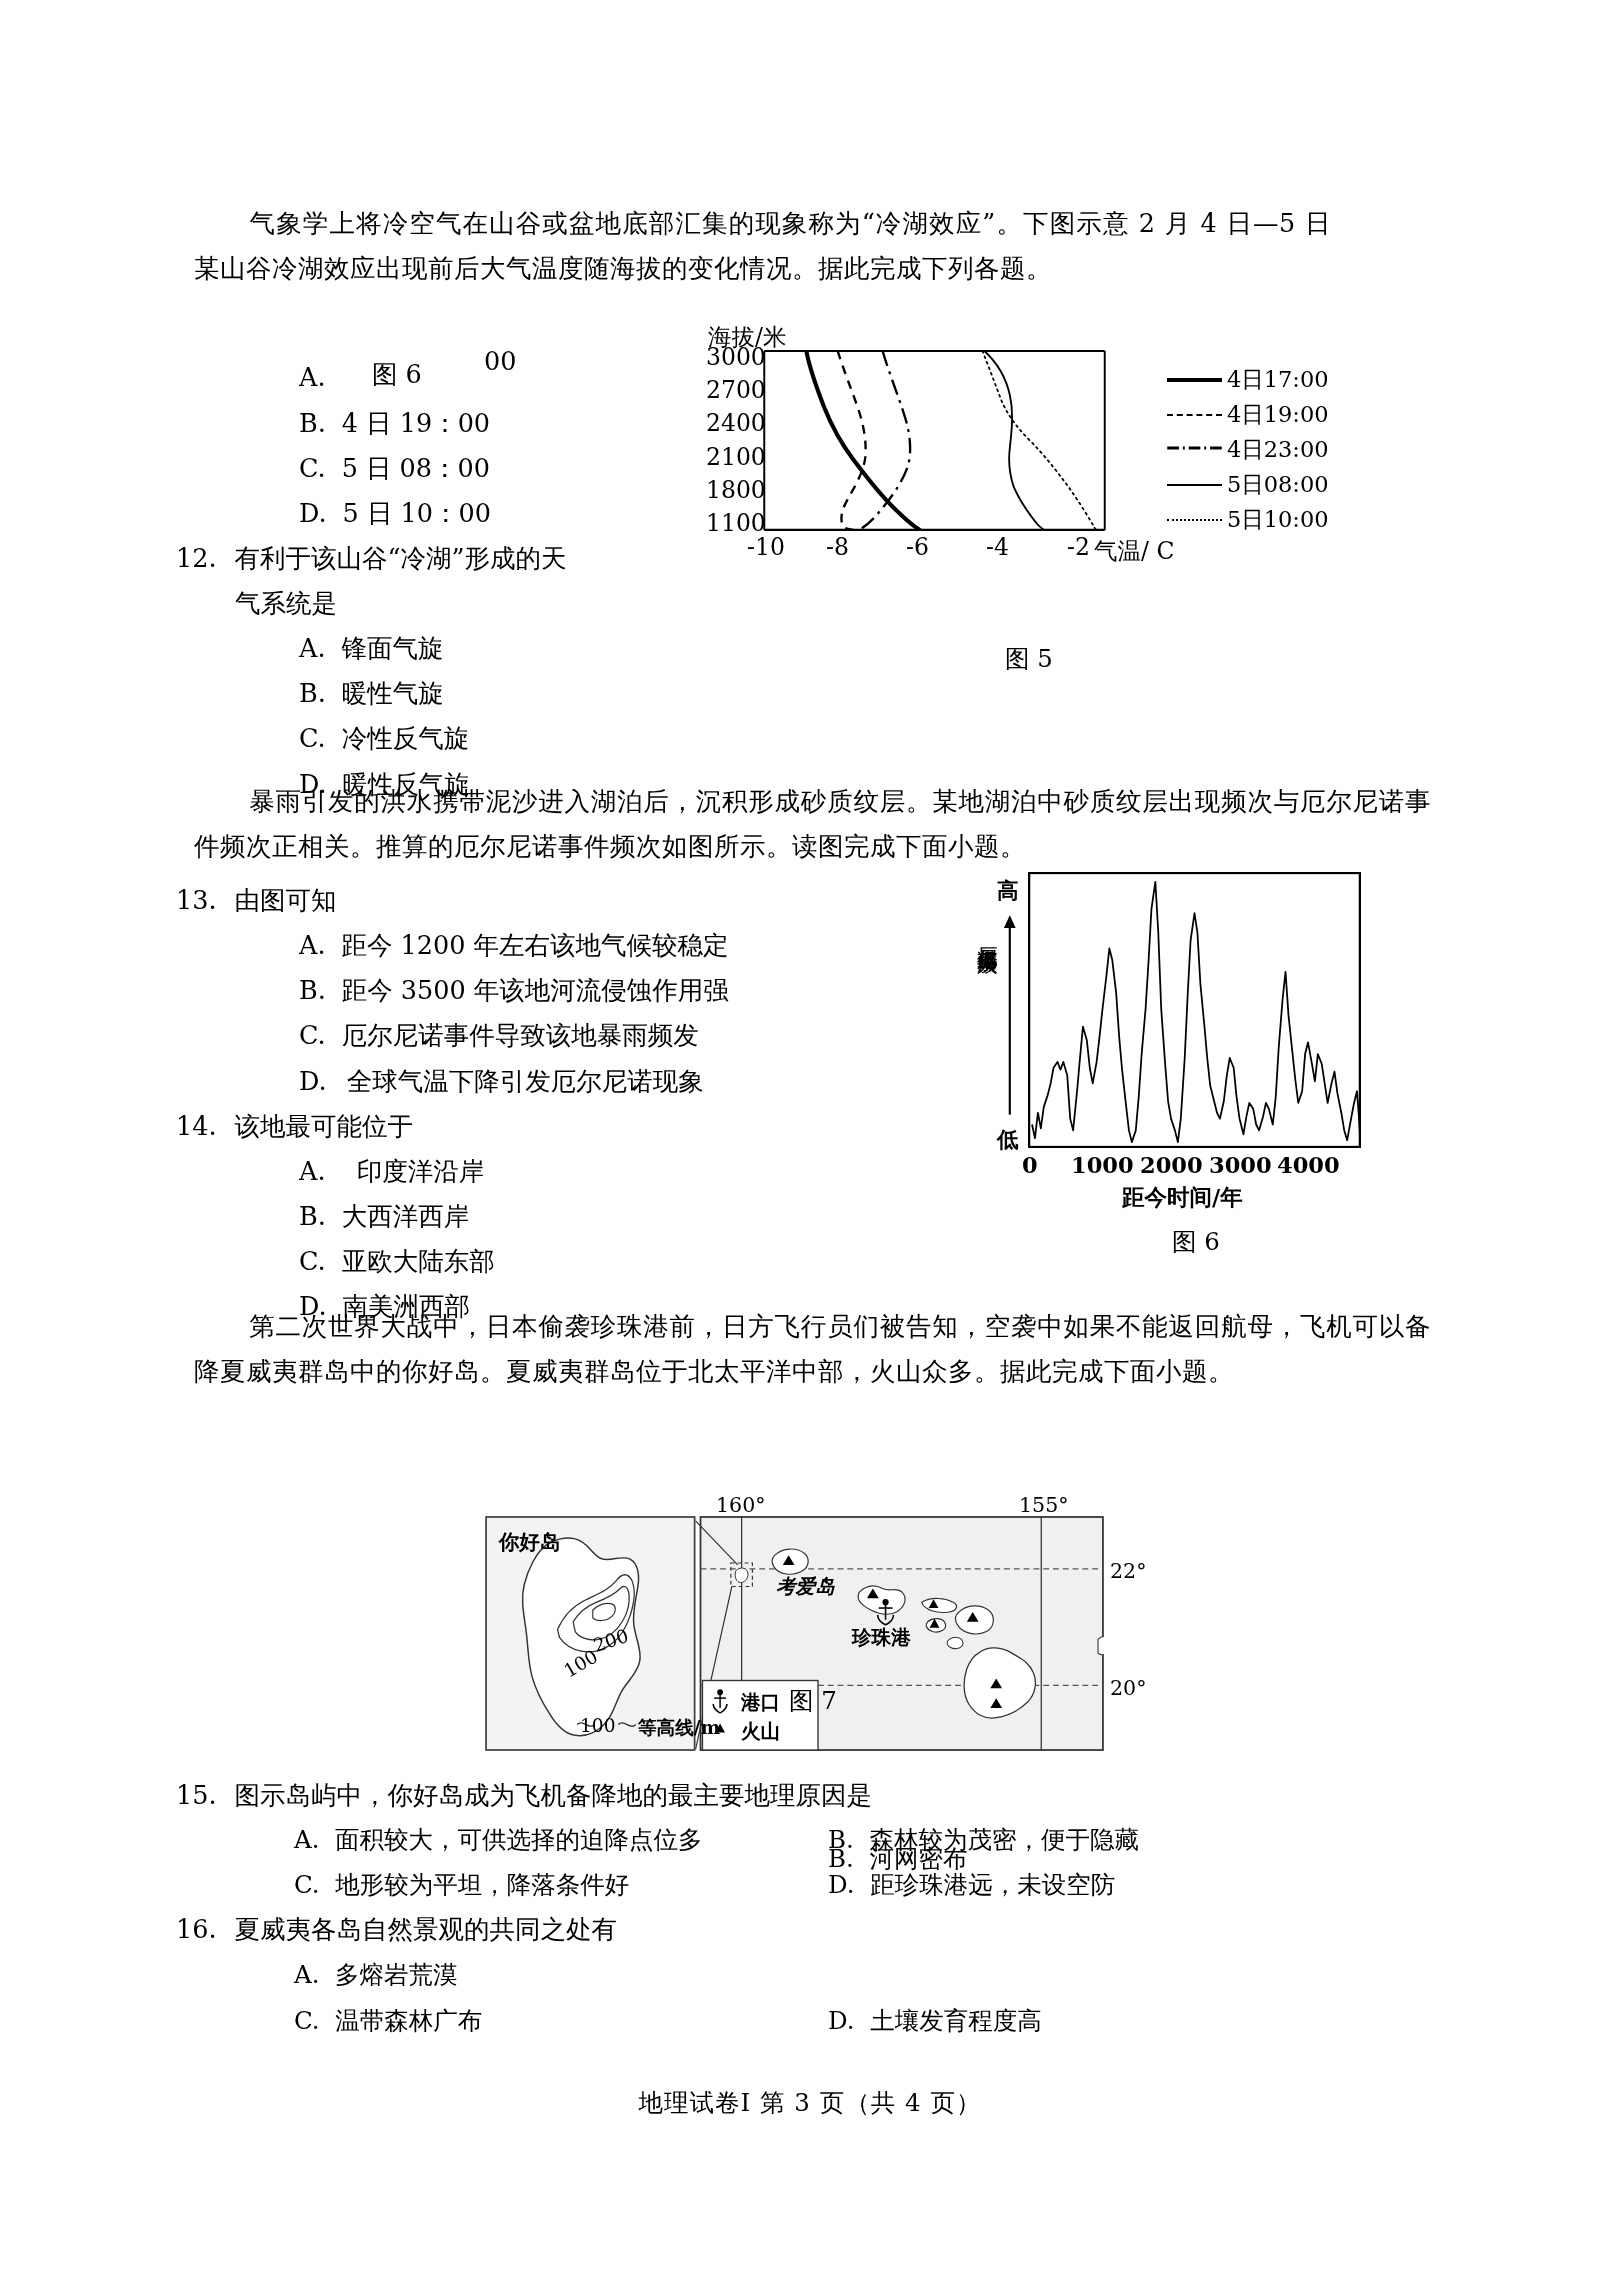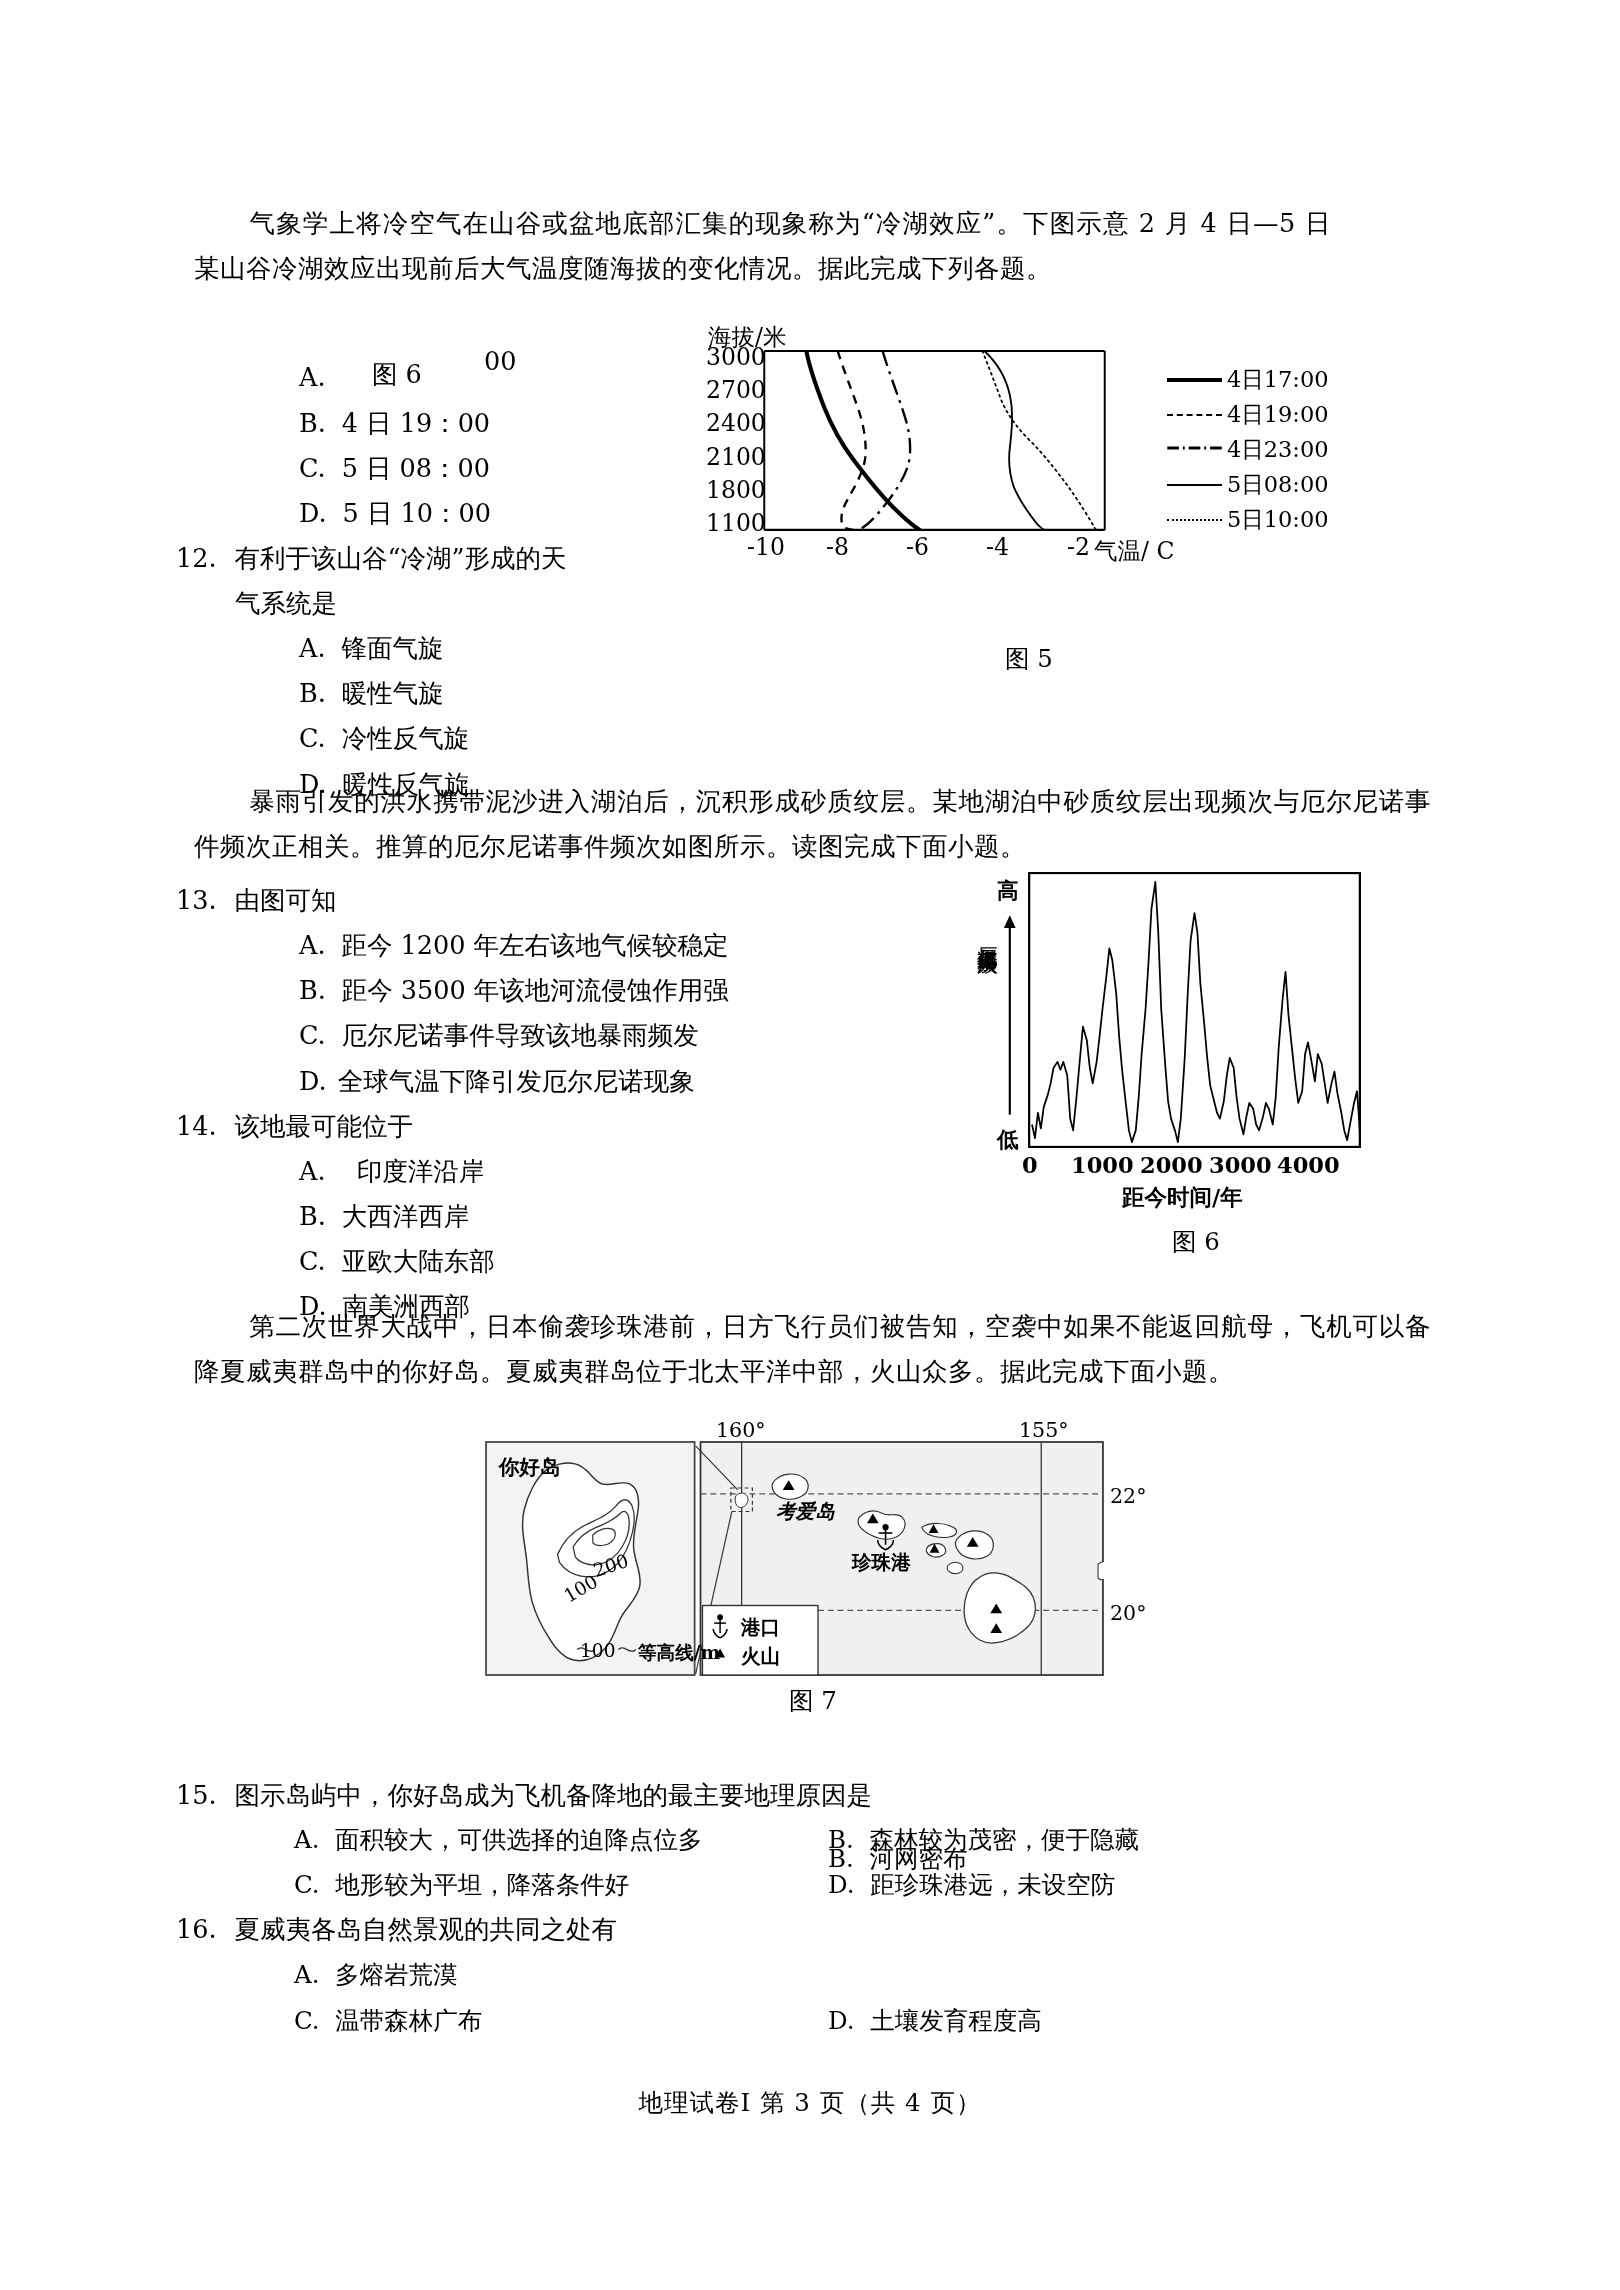--- a/index.html
+++ b/index.html
@@ -229,21 +229,21 @@
   <div class="opt" style="left:299px; top:969px;">
     <span>B.</span>
     <span style="margin-left:7.8px;">距今 3500 年该地河流侵蚀作用强</span>
   </div>
   <div class="opt" style="left:299px; top:1014px;">
     <span>C.</span>
     <span style="margin-left:7.8px;">厄尔尼诺事件导致该地暴雨频发</span>
   </div>
   <div class="opt" style="left:299px; top:1060px;">
     <span>D.</span>
-    <span style="margin-left:3px;">全球气温下降引发厄尔尼诺现象</span>
+    <span style="margin-left:12px;">全球气温下降引发厄尔尼诺现象</span>
   </div>
 
   <div class="qnum" style="left:176px; top:1105px;">
     <span>14.</span>
     <span style="margin-left:9.8px;">该地最可能位于</span>
   </div>
   <div class="opt" style="left:299px; top:1150px;">
     <span>A.</span>
     <span style="margin-left:23px;">印度洋沿岸</span>
   </div>
@@ -284,21 +284,21 @@
   </div>
 
   <div class="figcap" style="left:1108px; top:1225px; width:176px;">
     <span>图 6</span>
   </div>
 
   <div class="para" style="left:194px; top:1304px; width:1237px;">
     <span class="indent"></span><span>第二次世界大战中，日本偷袭珍珠港前，日方飞行员们被告知，空袭中如果不能返回航母，飞机可以备降夏威夷群岛中的你好岛。夏威夷群岛位于北太平洋中部，火山众多。据此完成下面小题。</span>
   </div>
 
-  <div id="map7" style="left:485px; top:1441px; width:667px; height:206px;">
+  <div id="map7" style="left:485px; top:1516px; width:667px; height:206px;">
 
     <div class="coord" style="left:231px; top:-23.5px;">
       <span>160°</span>
     </div>
     <div class="coord" style="left:534px; top:-23.5px;">
       <span>155°</span>
     </div>
 
     <div class="coord" style="left:625px; top:43px;">
       <span>22°</span>

